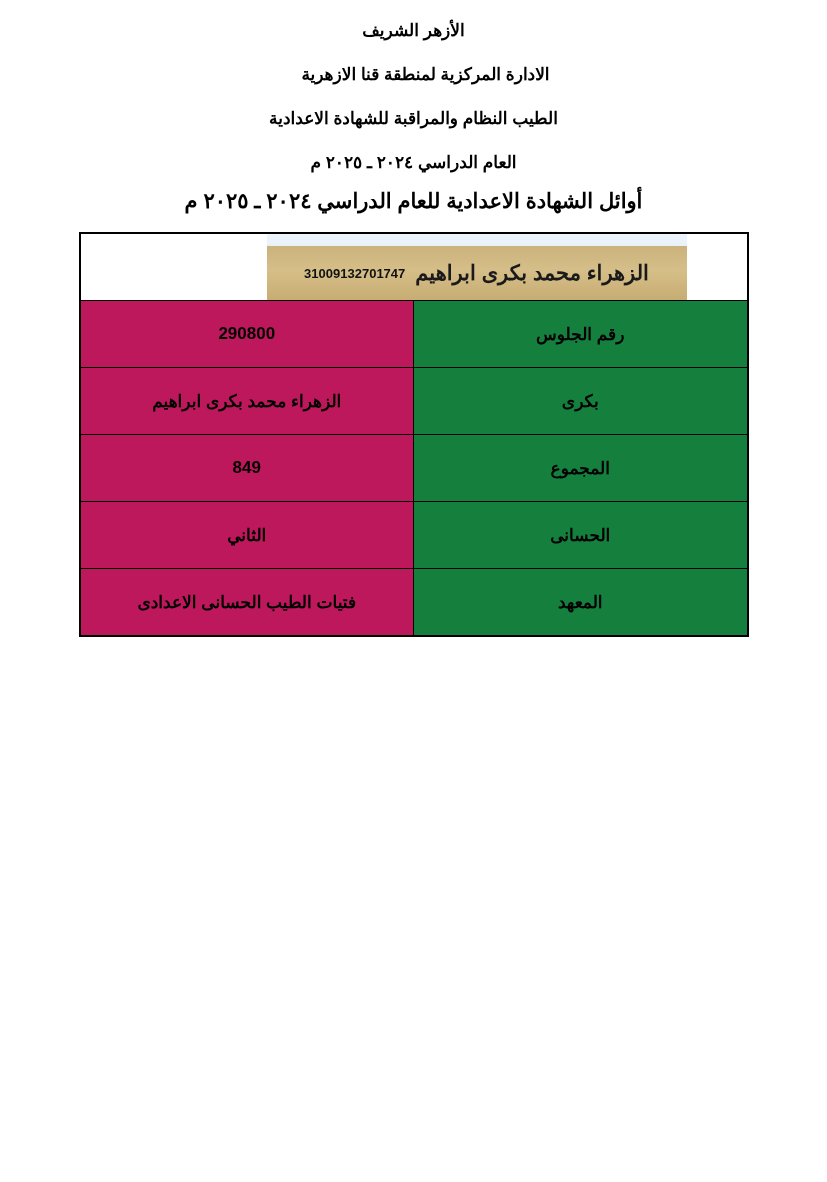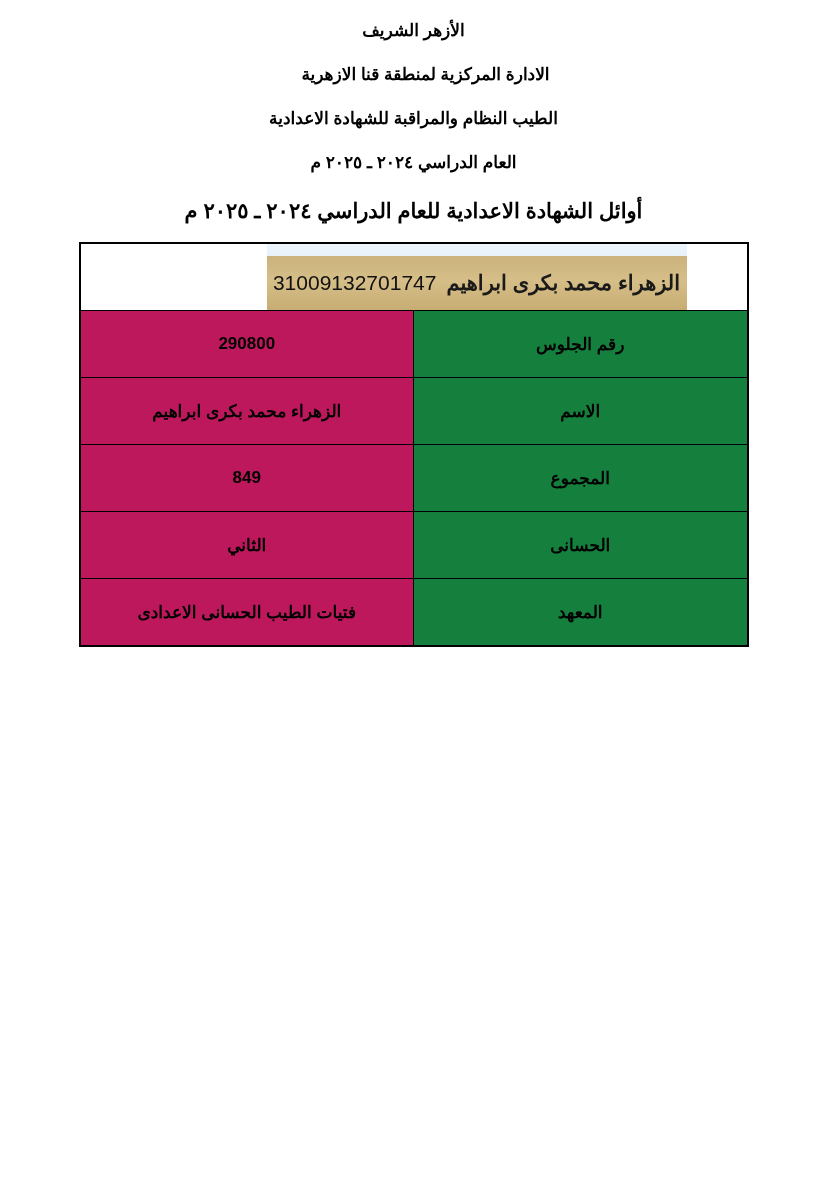--- a/index.html
+++ b/index.html
@@ -30,21 +30,21 @@
   .header-line {
     font-size: 17px;
     font-weight: bold;
     line-height: 1.0;
     margin: 0 0 26px 0;
     letter-spacing: 0px;
   }
   .header-line.l1 { margin-bottom: 27px; }
   .header-line.l2 { margin-bottom: 27px; padding-left: 24px; }
   .header-line.l3 { margin-bottom: 27px; }
-  .header-line.l4 { margin-bottom: 28px; letter-spacing: 1px; }
+  .header-line.l4 { margin-bottom: 18px; letter-spacing: 1px; }
 
   .title {
     font-size: 21px;
     font-weight: bold;
     line-height: 1.1;
     margin: 0 0 20px 0;
     letter-spacing: 1px;
     text-align: center;
   }
 
@@ -141,22 +141,22 @@
     gap: 10px;
     direction: rtl;
   }
   .namestrip .nm {
     font-size: 21px;
     font-weight: bold;
     color: #1a1a1a;
     white-space: nowrap;
   }
   .namestrip .num {
-    font-size: 21px;
-    font-weight: normal;
+    font-size: 13px;
+    font-weight: bold;
     color: #111;
     direction: ltr;
     font-family: "Liberation Sans", sans-serif;
     text-align: center;
   }
 </style>
 </head>
 <body>
 
 <div class="page">
@@ -186,21 +186,21 @@
             </div>
           </div>
         </td>
       </tr>
 
       <tr>
         <td class="label">رقم الجلوس</td>
         <td class="value">290800</td>
       </tr>
       <tr>
-        <td class="label">الاسم</td>
+        <td class="label">بكرى</td>
         <td class="value">الزهراء محمد بكرى ابراهيم</td>
       </tr>
       <tr>
         <td class="label">المجموع</td>
         <td class="value">849</td>
       </tr>
       <tr>
         <td class="label">الحسانى</td>
         <td class="value">الثاني</td>
       </tr>

